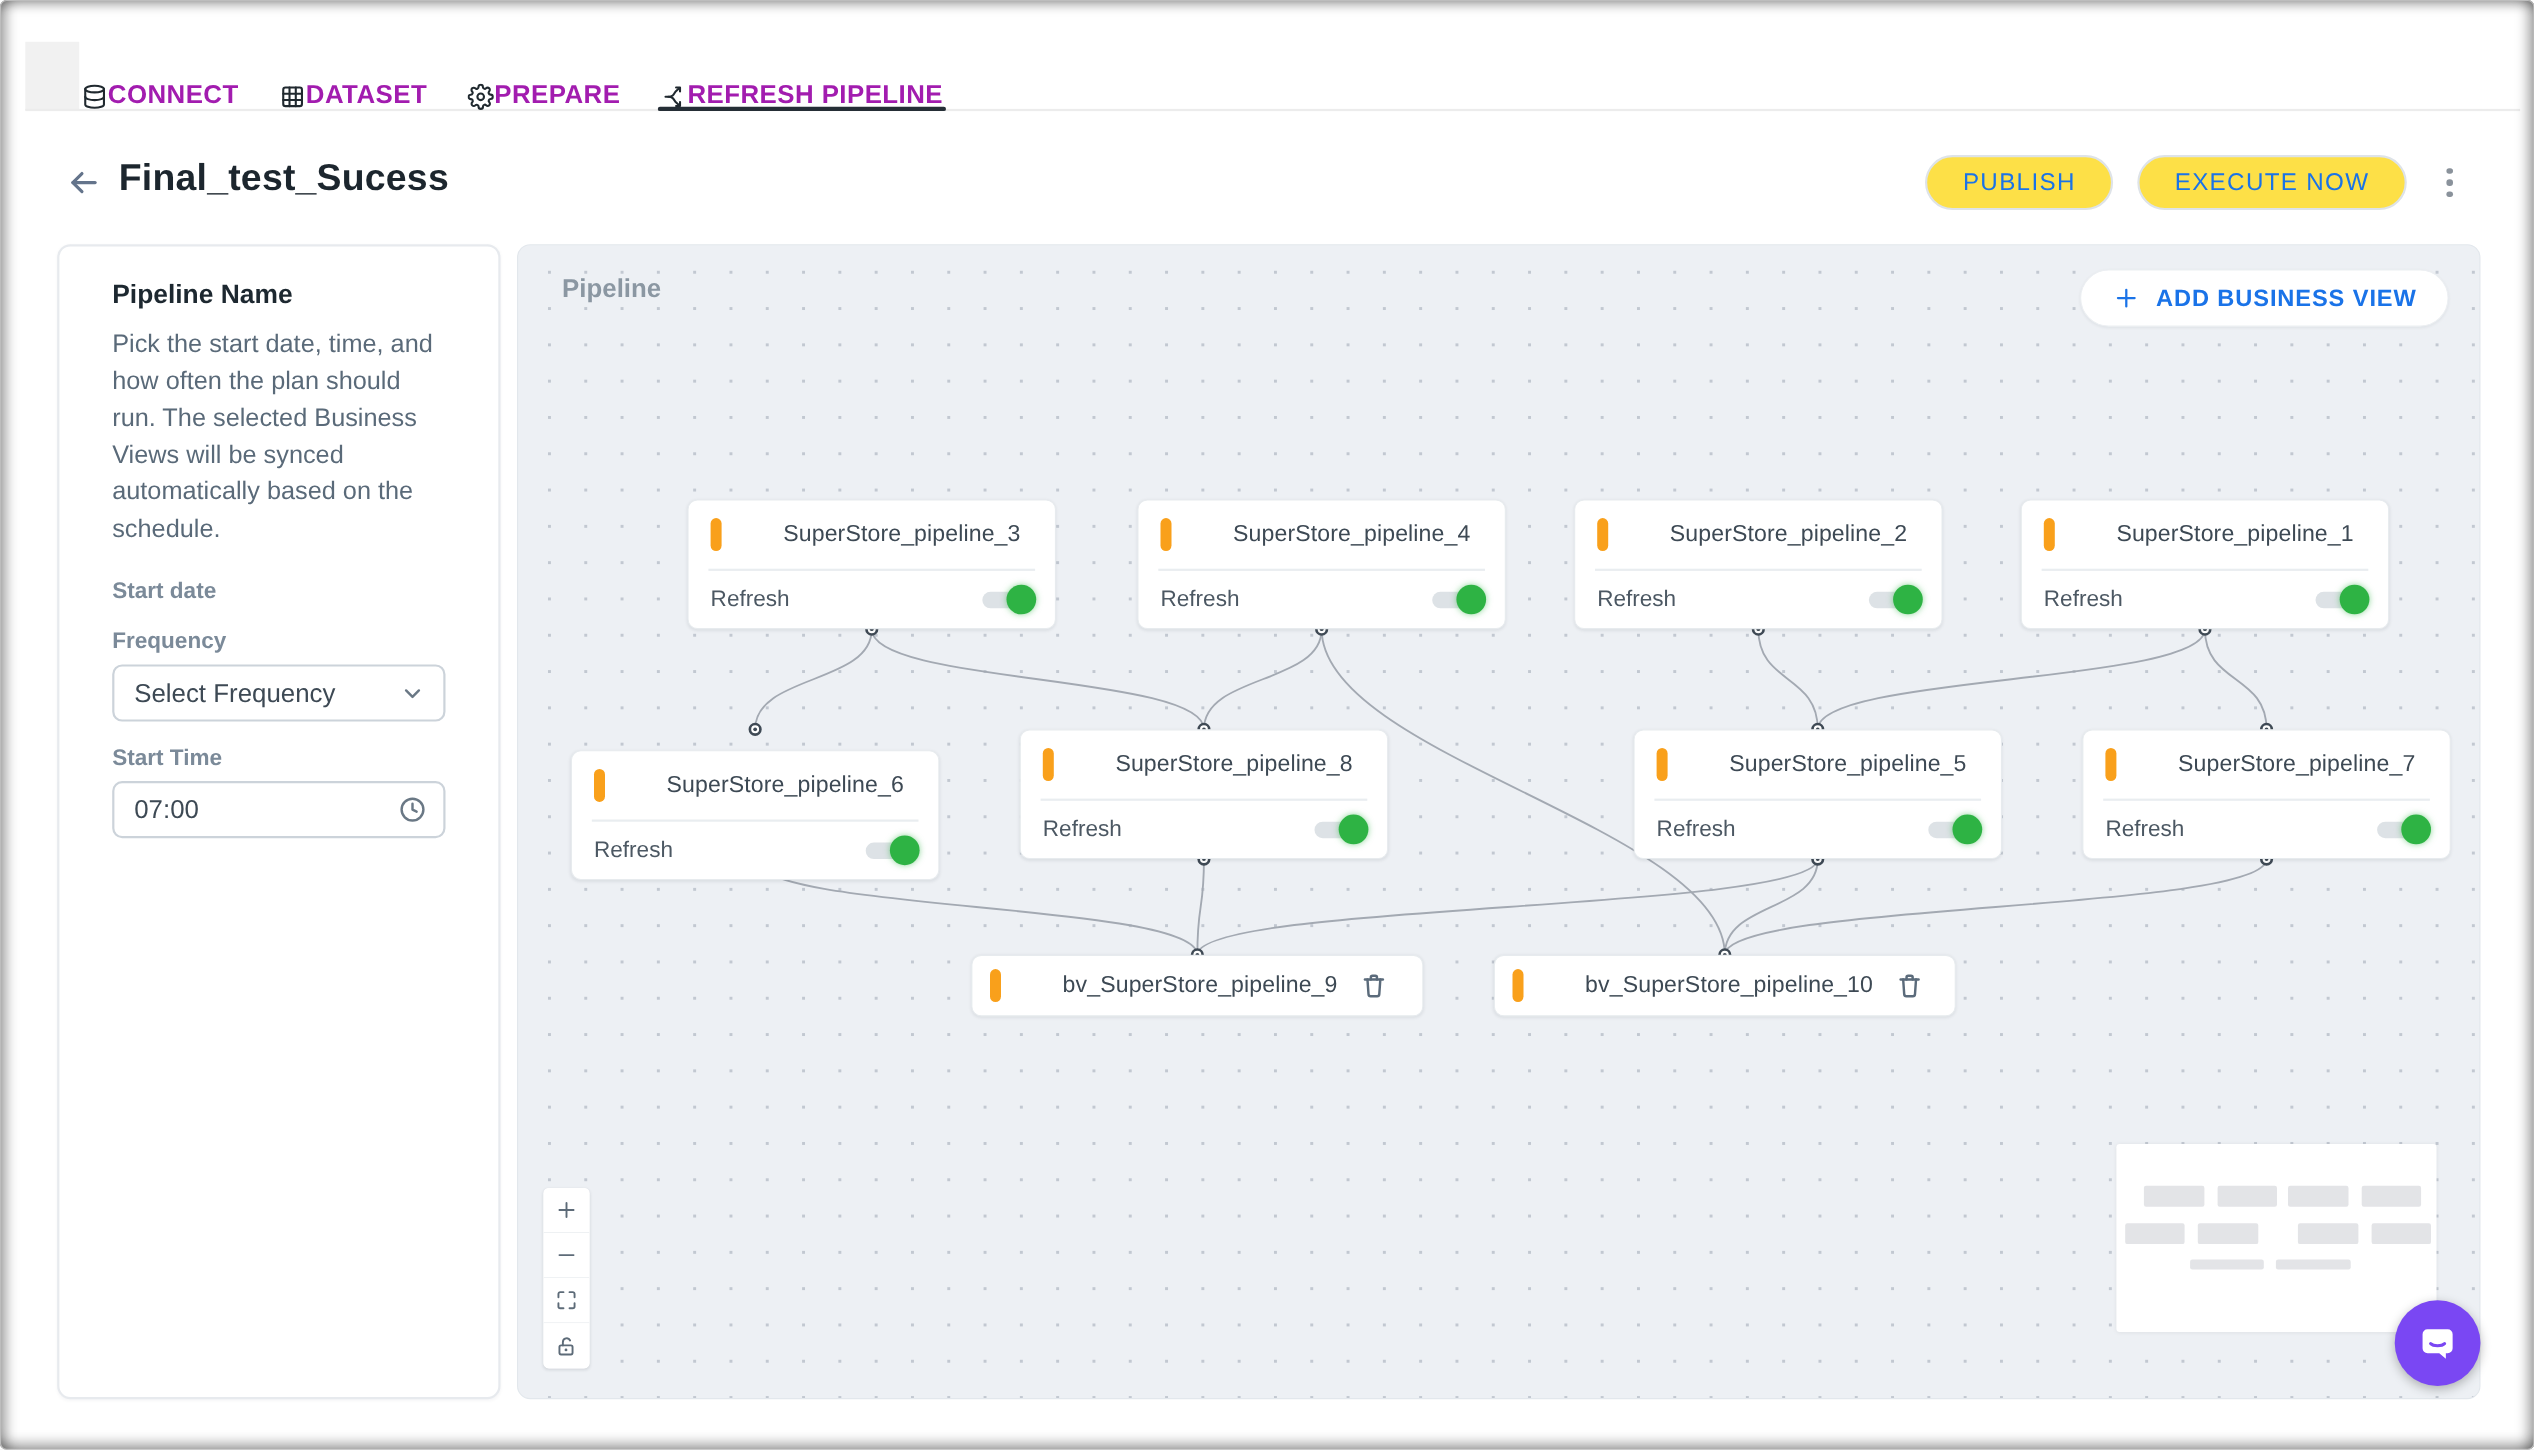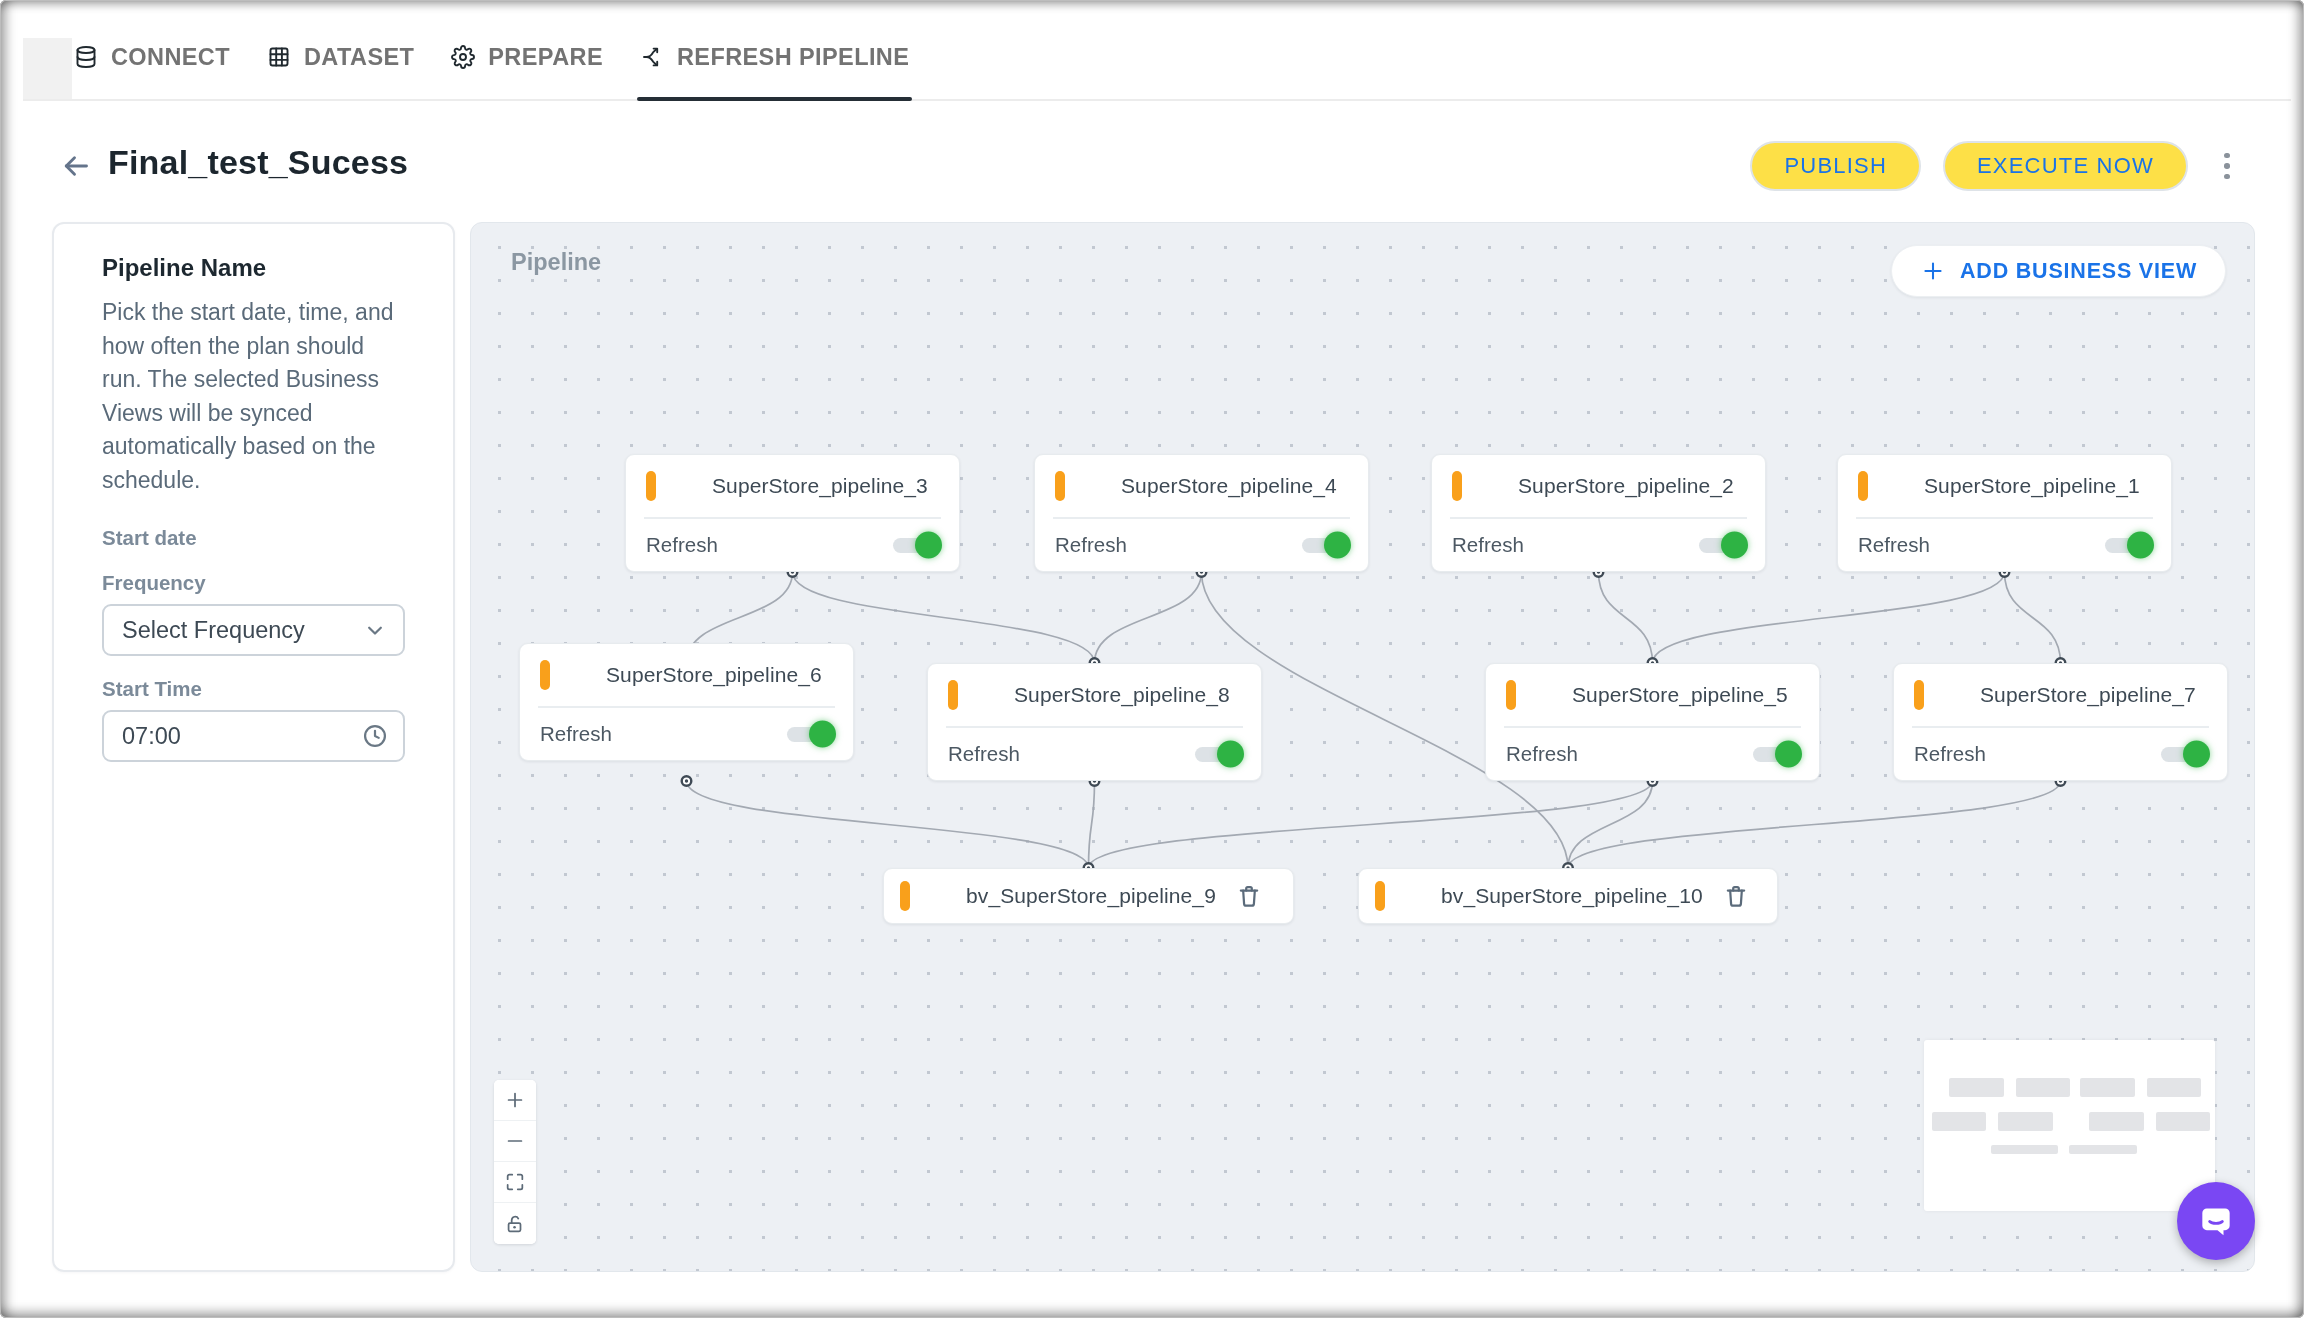--- a/index.html
+++ b/index.html
@@ -11,22 +11,22 @@
       inset 14px 0 12px -9px rgba(0,0,0,.40),
       inset -14px 0 12px -9px rgba(0,0,0,.40),
       inset 0 12px 10px -8px rgba(0,0,0,.38),
       inset 0 -14px 12px -9px rgba(0,0,0,.40);
     border-radius:6px; }
 
   
   .logo-box { position:absolute; left:23px; top:38px; width:49px; height:62px; background:#f1f1f1; }
   .topnav { position:absolute; left:74px; top:14px; height:86px; display:flex; align-items:stretch; gap:37px; z-index:5; }
   .nav-underline { position:absolute; left:23px; right:13px; top:99px; height:2px; background:#ececec; }
-  .tab { position:relative; display:flex; align-items:center; gap:13px; cursor:pointer;
-    font-size:23.5px; font-weight:600; letter-spacing:.4px; color:#737373; }
+  .tab { position:relative; display:flex; align-items:flex-end; cursor:pointer;
+    font-size:23.5px; font-weight:600; letter-spacing:.4px; color:#a21caf; }
   .tab svg { width:24px; height:24px; stroke:#20292f; }
   .tab.active { font-weight:700; }
   .tab.active::after { content:""; position:absolute; left:-3px; right:-3px; bottom:-1px; height:4.5px; background:#252e36; border-radius:2px; }
 
   
   .pagebar { position:absolute; left:0; right:0; top:130px; height:72px; }
   .back-btn { position:absolute; left:58px; top:18px; width:36px; height:36px; color:#64748b; cursor:pointer; }
   .back-btn svg { width:36px; height:36px; stroke:#64748b; }
   .page-title { position:absolute; left:108px; top:13px; font-size:34px; font-weight:700; color:#1c262e; letter-spacing:.2px; }
   .actions { position:absolute; right:64px; top:11px; display:flex; align-items:center; gap:22px; }
@@ -346,21 +346,21 @@
             <span class="node-title">SuperStore_pipeline_1</span>
           </div>
           <div class="node-divider"></div>
           <div class="node-foot">
             <span class="refresh-label">Refresh</span>
             <span class="toggle on">
               <span class="knob"></span>
             </span>
           </div>
         </div>
-        <div class="node dataset" style="left: 48px; top: 420px; width: 335px; height: 118px;">
+        <div class="node dataset" style="left: 48px; top: 459px; width: 335px; height: 118px;">
           <div class="node-head">
             <span class="status-pill"></span>
             <svg class="icon node-icon" viewBox="0 0 24 24">
               <ellipse cx="12" cy="5" rx="8.5" ry="3"></ellipse>
               <path d="M20.5 12c0 1.66-3.8 3-8.5 3s-8.5-1.34-8.5-3"></path>
               <path d="M3.5 5v14c0 1.66 3.8 3 8.5 3s8.5-1.34 8.5-3V5"></path>
             </svg>
             <span class="node-title">SuperStore_pipeline_6</span>
           </div>
           <div class="node-divider"></div>

